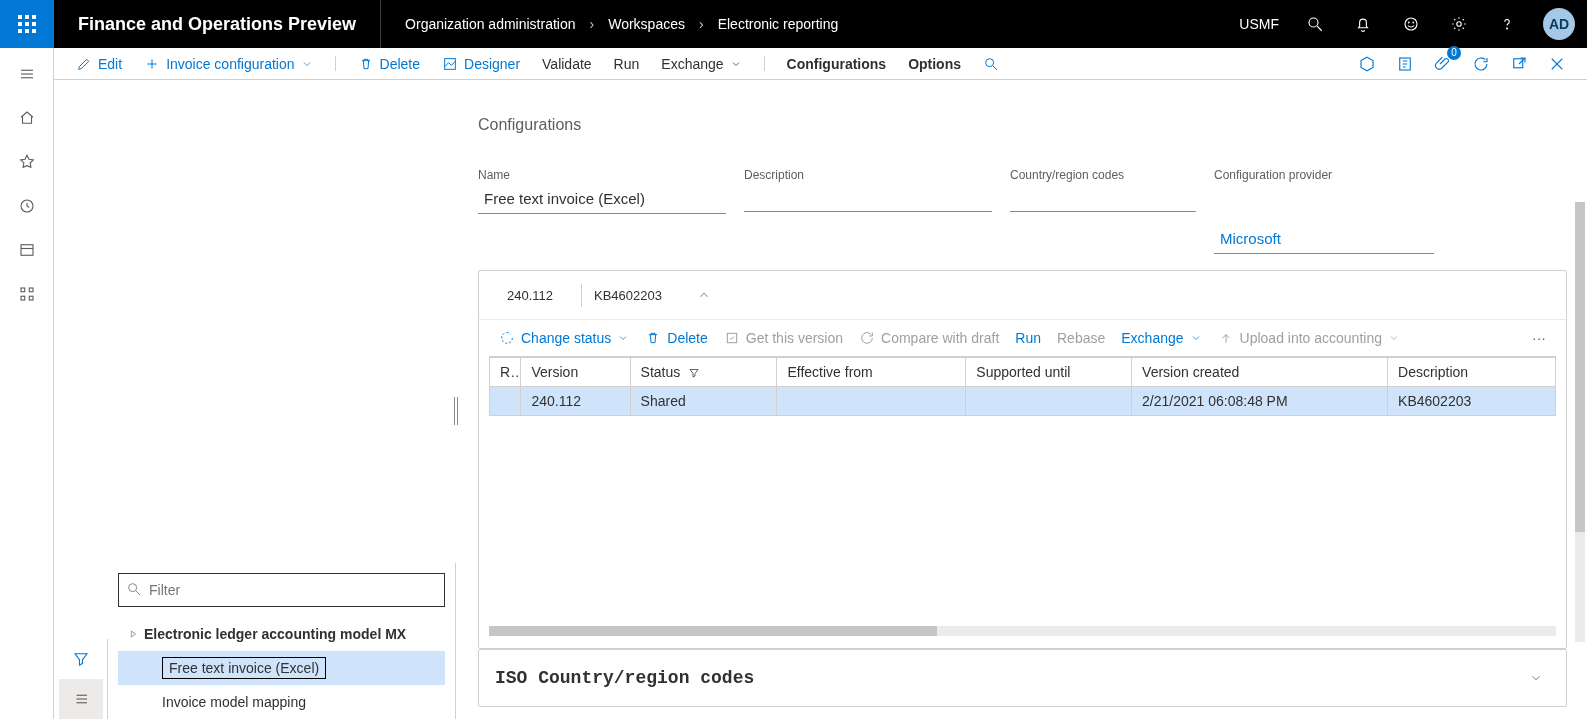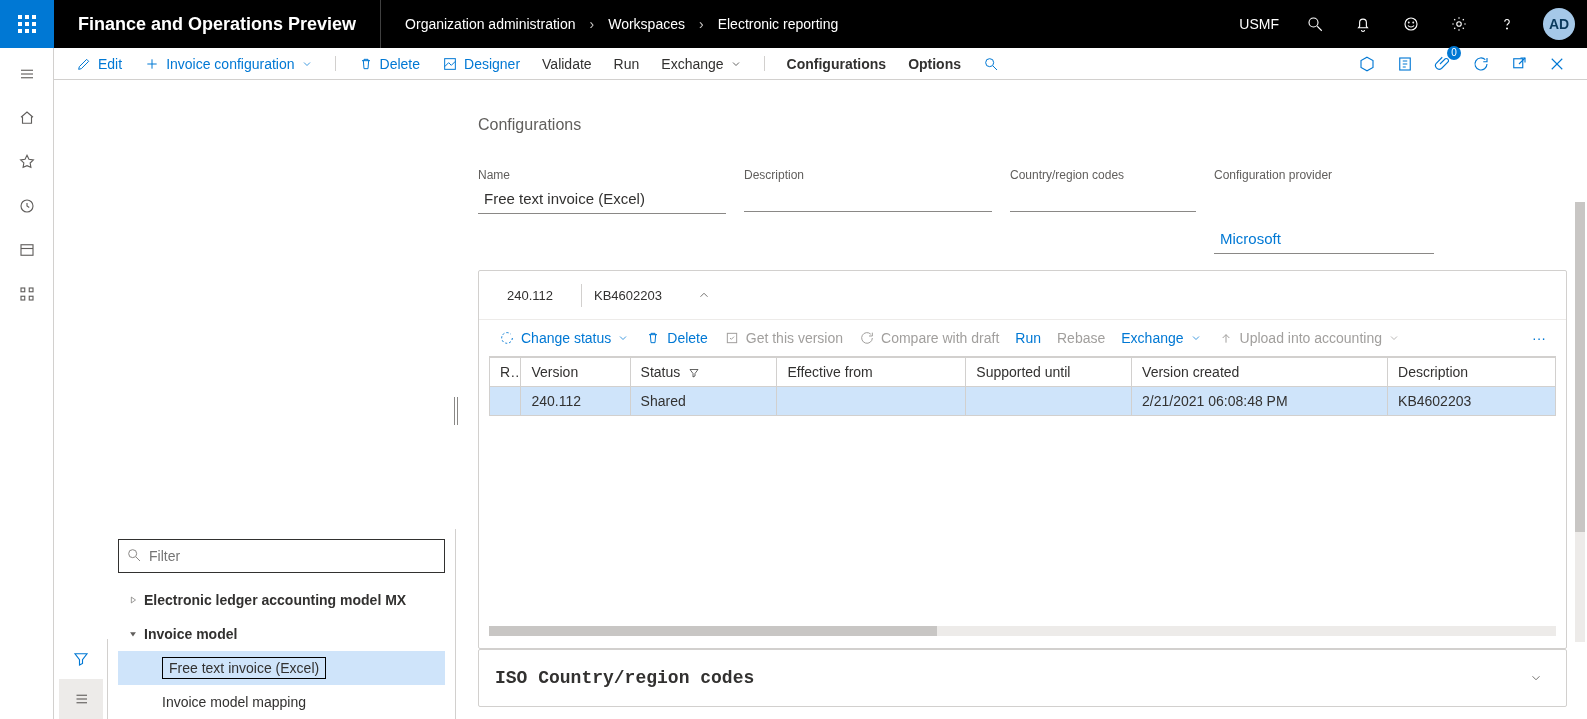--- a/index.html
+++ b/index.html
@@ -489,28 +489,20 @@
           <input type="text" placeholder="Filter" style="">
         </div>
         <div class="tree">
           <div class="tree-row level0">
             <span class="caret">
               <svg width="10" height="10" viewBox="0 0 24 24">
                   <path d="M8 5l10 7-10 7z" fill="none" stroke="#605e5c" stroke-width="1.5"></path>
                 </svg>
             </span>
             <span>Electronic ledger accounting model MX</span>
-          </div>
-          <div class="tree-row level1">
-            <span class="caret">
-              <svg width="10" height="10" viewBox="0 0 24 24">
-                  <path d="M5 8l7 10 7-10z" fill="#605e5c"></path>
-                </svg>
-            </span>
-            <span>Invoice model</span>
           </div>
           <div class="tree-row level2 selected">
             <span class="label-box">Free text invoice (Excel)</span>
           </div>
           <div class="tree-row level2">
             <span>Invoice model mapping</span>
           </div>
         </div>
       </div>
 

